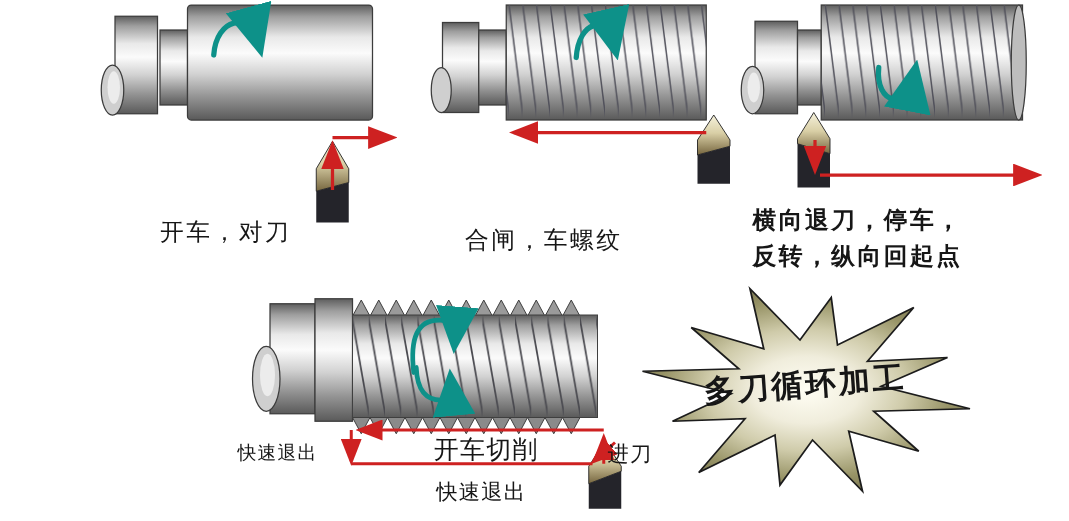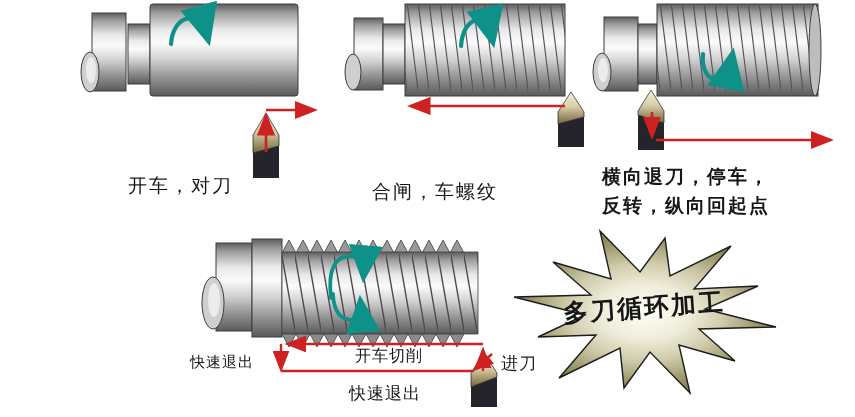--- a/index.html
+++ b/index.html
@@ -6,21 +6,21 @@
   .canvas{
     position:relative;width:855px;height:417px;background:#ffffff;overflow:hidden;
     font-family:"Liberation Serif","DejaVu Serif",serif;color:#161616;
   }
   .art{position:absolute;left:0;top:0;}
   .label{position:absolute;color:#161616;white-space:nowrap;}
   .cap{font-size:19px;letter-spacing:2px;text-align:left;}
   .cap2{line-height:29px;font-weight:bold;}
   .small{font-size:15px;letter-spacing:1px;}
   .tiny{font-size:17px;letter-spacing:1px;}
-  .cut{font-size:16px;letter-spacing:1px;text-align:center;}
+  .cut{font-size:20px;letter-spacing:1px;text-align:center;}
   .burst-text{
     font-size:25px;font-weight:bold;letter-spacing:2px;
     transform:rotate(-4deg);text-align:center;
   }
 </style>
 </head>
 <body>
 
 <div class="canvas">
 
@@ -146,19 +146,19 @@
 
   <div class="label cap cap2" style="left:602px;top:162px;width:254px;">
     <div>横向退刀，停车，</div>
     <div>反转，纵向回起点</div>
   </div>
 
   <div class="label small" style="left:190px;top:353px;">快速退出</div>
 
   <div class="label cut" style="left:337px;top:346px;width:104px;">开车切削</div>
 
-  <div class="label tiny" style="left:501px;top:352px;">进刀</div>
+  <div class="label tiny" style="left:486px;top:352px;">进刀</div>
 
   <div class="label tiny" style="left:339px;top:382px;width:92px;text-align:center;">快速退出</div>
 
   <div class="label burst-text" style="left:549px;top:291px;width:190px;">多刀循环加工</div>
 
 </div>
 
 </body></html>

